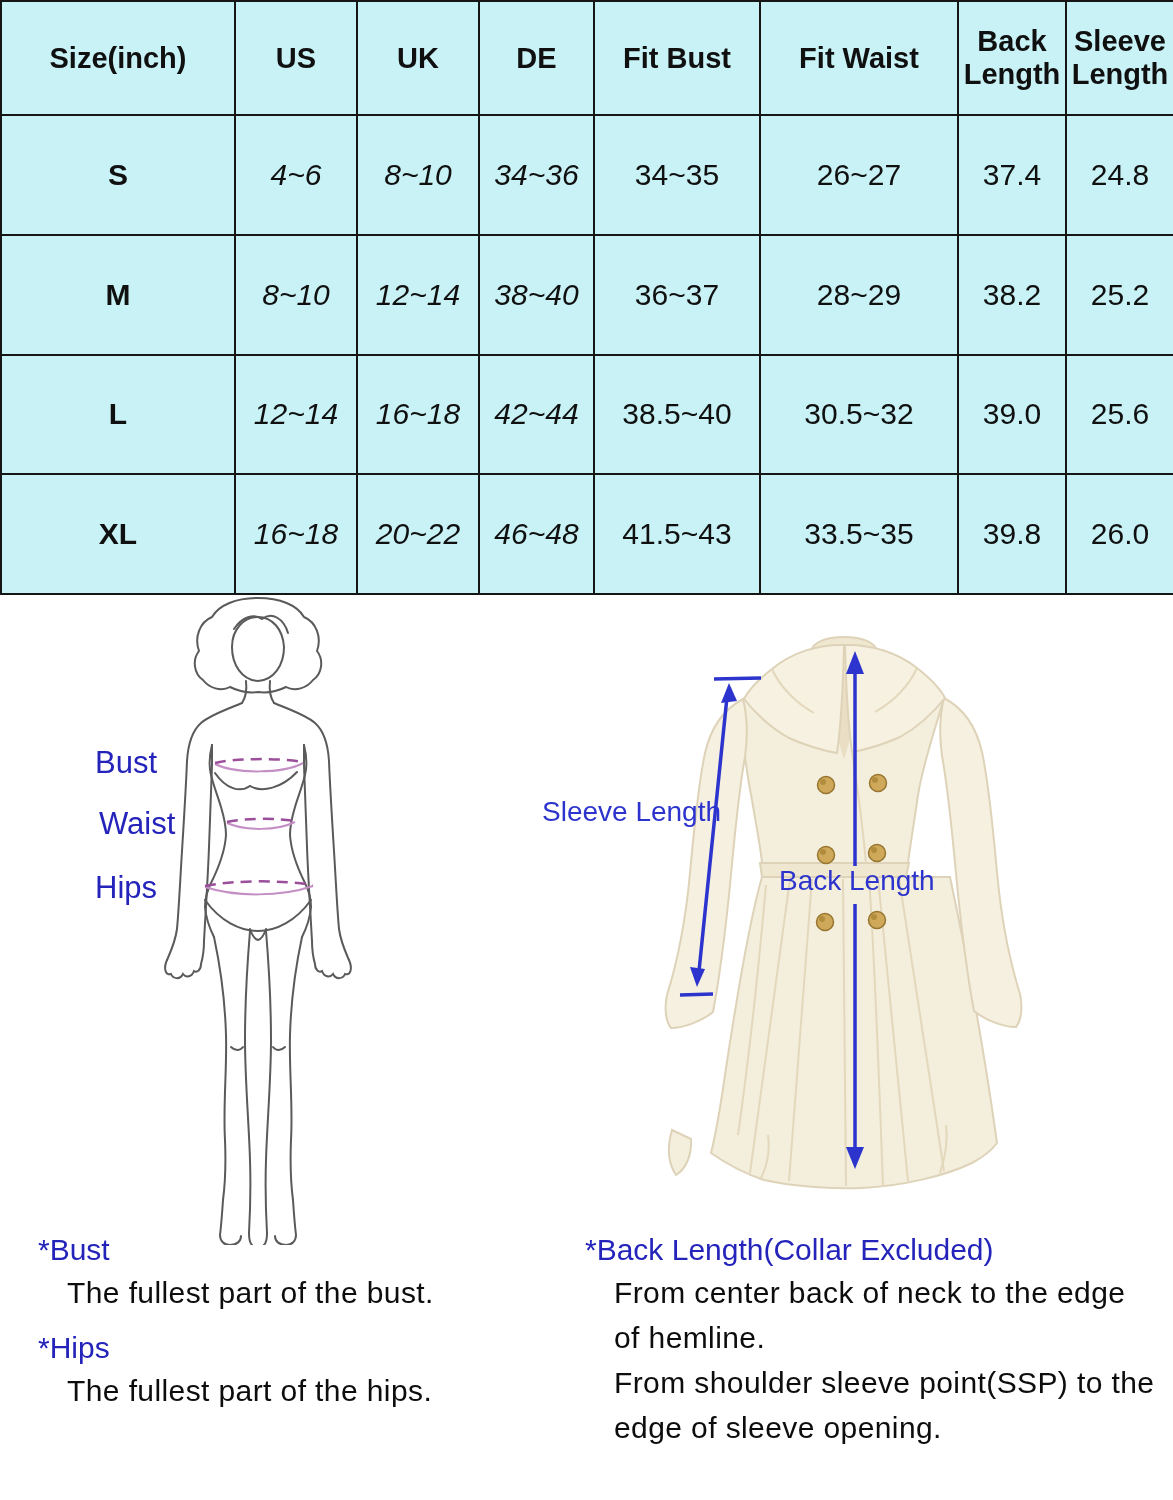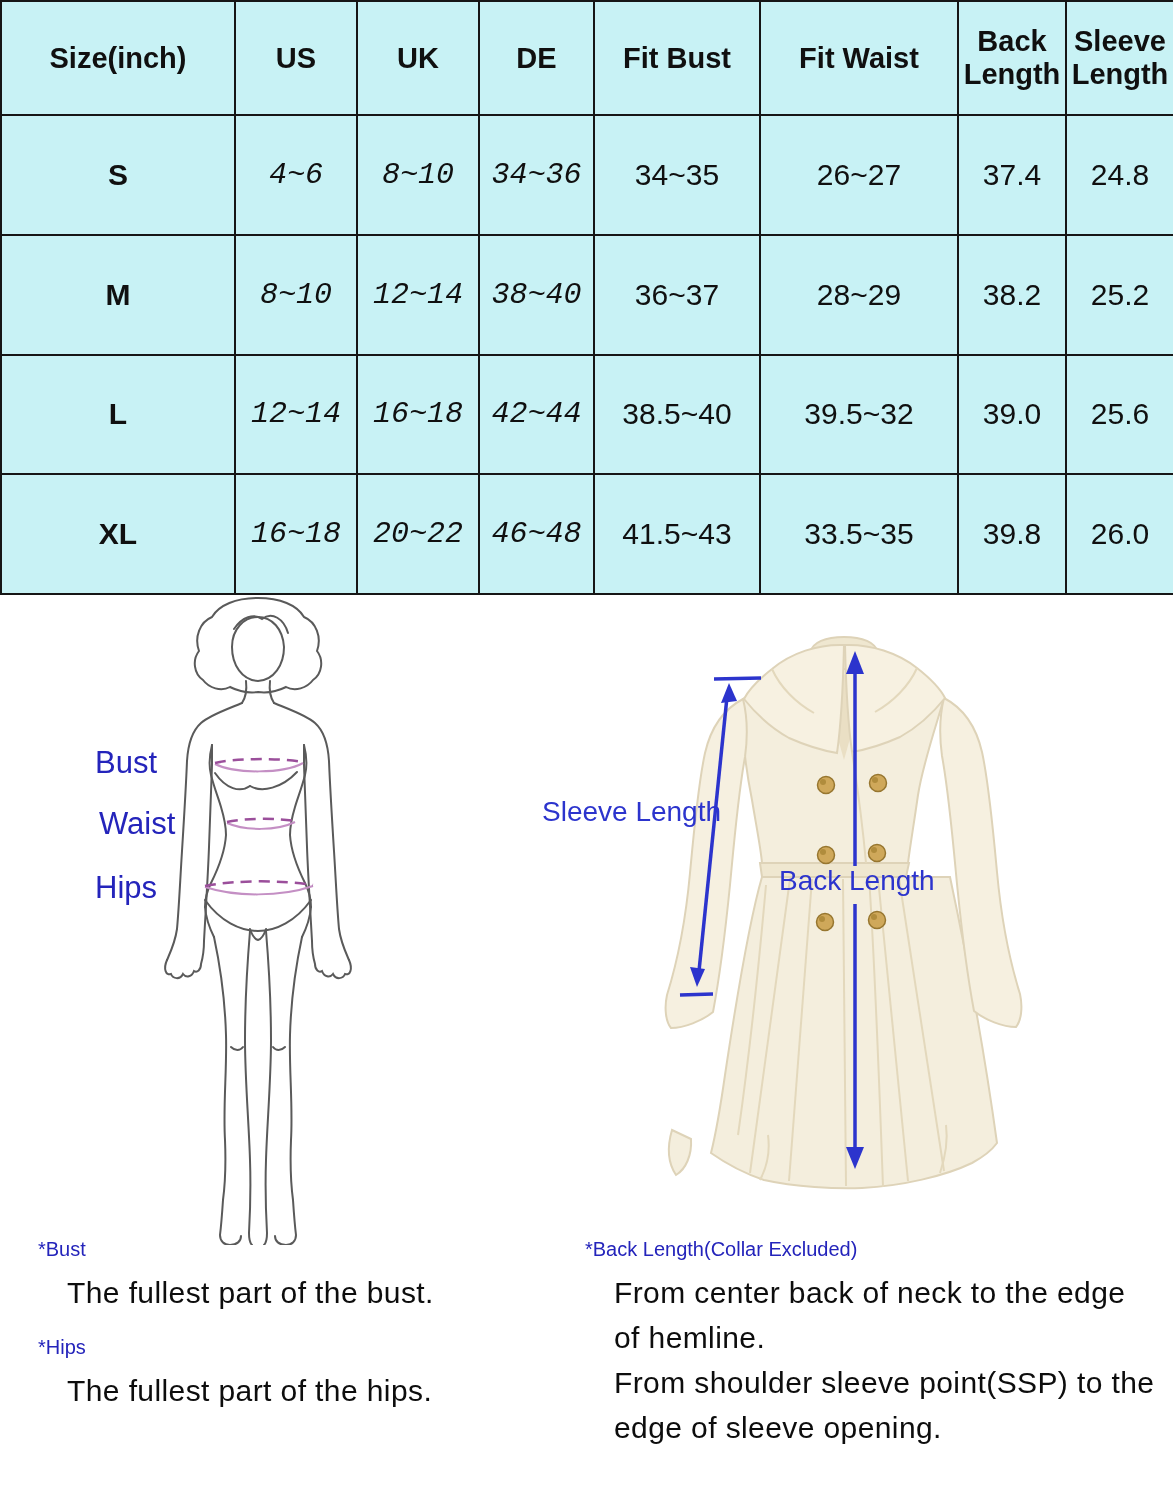--- a/index.html
+++ b/index.html
@@ -19,21 +19,21 @@
   }
   #size-table th, #size-table td{
     border:2px solid var(--table_border,#161616);
     text-align:center; vertical-align:middle; padding:0 2px;
     font-size:30px; color:#101010; overflow:hidden;
   }
   #size-table th{font-weight:bold; font-size:29px;}
   #size-table thead tr{height:114px;}
   #size-table tbody tr{height:99px;}
   #size-table td.c0{font-weight:bold;}
-  #size-table td.c1, #size-table td.c2, #size-table td.c3{font-style:italic;font-family:Liberation Mono, monospace;}
+  #size-table td.c1, #size-table td.c2, #size-table td.c3{font-style:italic;}
   
   #middle-band{position:absolute; left:0; top:595px; width:1173px; height:650px;}
   .mid-svg{position:absolute; left:0; top:0;}
   .sketch{stroke:#5a5a5a; stroke-width:2; fill:none; stroke-linecap:round;}
   .measure-dash{stroke:var(--measure_purple,#9b4f9b); stroke-width:2.5; fill:none; stroke-dasharray:11 7;}
   .measure-solid{stroke:#c48fc4; stroke-width:2; fill:none;}
   .coat-fill{fill:var(--coat_cream,#f4eedd); stroke:#ded3b8; stroke-width:2;}
   .coat-light{fill:#f6f0e0; stroke:#ded3b8; stroke-width:2;}
   .coat-lapel{fill:#f7f1e1; stroke:#ded3b8; stroke-width:2;}
   .coat-dark{fill:#efe7d0; stroke:#ded3b8; stroke-width:2;}
@@ -46,21 +46,21 @@
   }
   .coat-label{
     position:absolute; color:var(--arrow_blue,#2c34cd);
     font-size:28px; line-height:28px; white-space:nowrap;
   }
   
   .notes{position:absolute; white-space:nowrap;}
   #notes-left{left:38px; top:1232px; width:480px;}
   #notes-right{left:543px; top:1232px; width:625px;margin-left:42px;}
   .note-title{
-    color:var(--label_blue,#2424bb); font-size:20px; line-height:35px;
+    color:var(--label_blue,#2424bb); font-size:30px; line-height:35px;
     margin:20px 0 8px 0;
   }
   .note-title:first-child{margin-top:0;}
   .note-line{
     color:#0d0d0d; font-size:30px; line-height:35px; padding-left:29px;
     letter-spacing:0.4px;
   }
   .note-line + .note-line{margin-top:10px;}
 </style>
 </head>
@@ -111,21 +111,21 @@
           <td class="c5">28~29</td>
           <td class="c6">38.2</td>
           <td class="c7">25.2</td>
         </tr>
         <tr>
           <td class="c0">L</td>
           <td class="c1">12~14</td>
           <td class="c2">16~18</td>
           <td class="c3">42~44</td>
           <td class="c4">38.5~40</td>
-          <td class="c5">39.5~32</td>
+          <td class="c5">30.5~32</td>
           <td class="c6">39.0</td>
           <td class="c7">25.6</td>
         </tr>
         <tr>
           <td class="c0">XL</td>
           <td class="c1">16~18</td>
           <td class="c2">20~22</td>
           <td class="c3">46~48</td>
           <td class="c4">41.5~43</td>
           <td class="c5">33.5~35</td>

